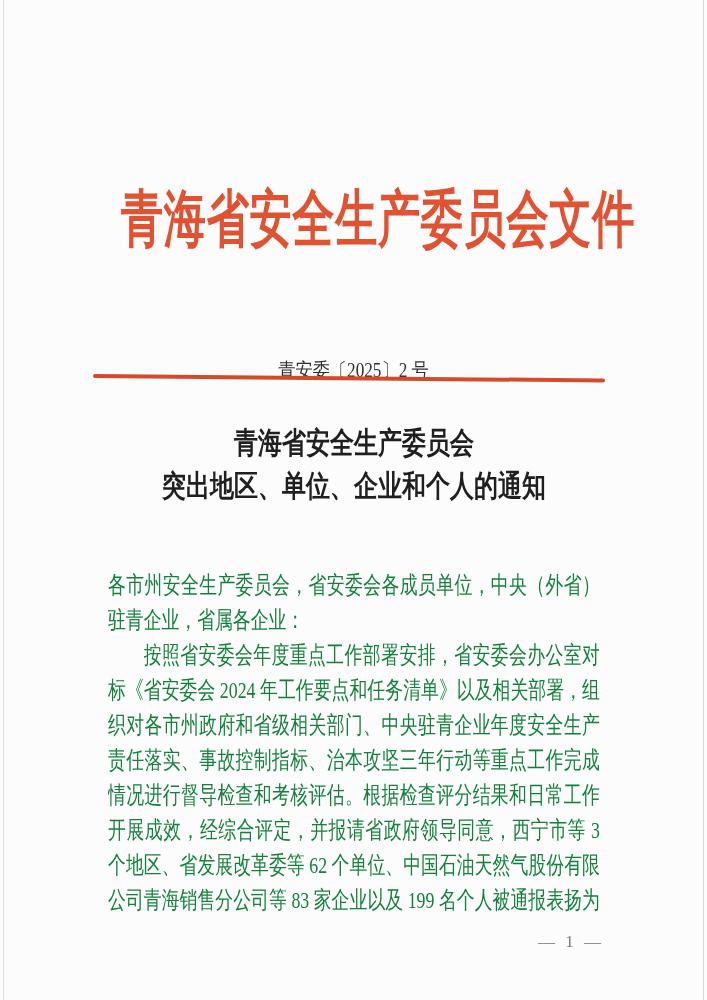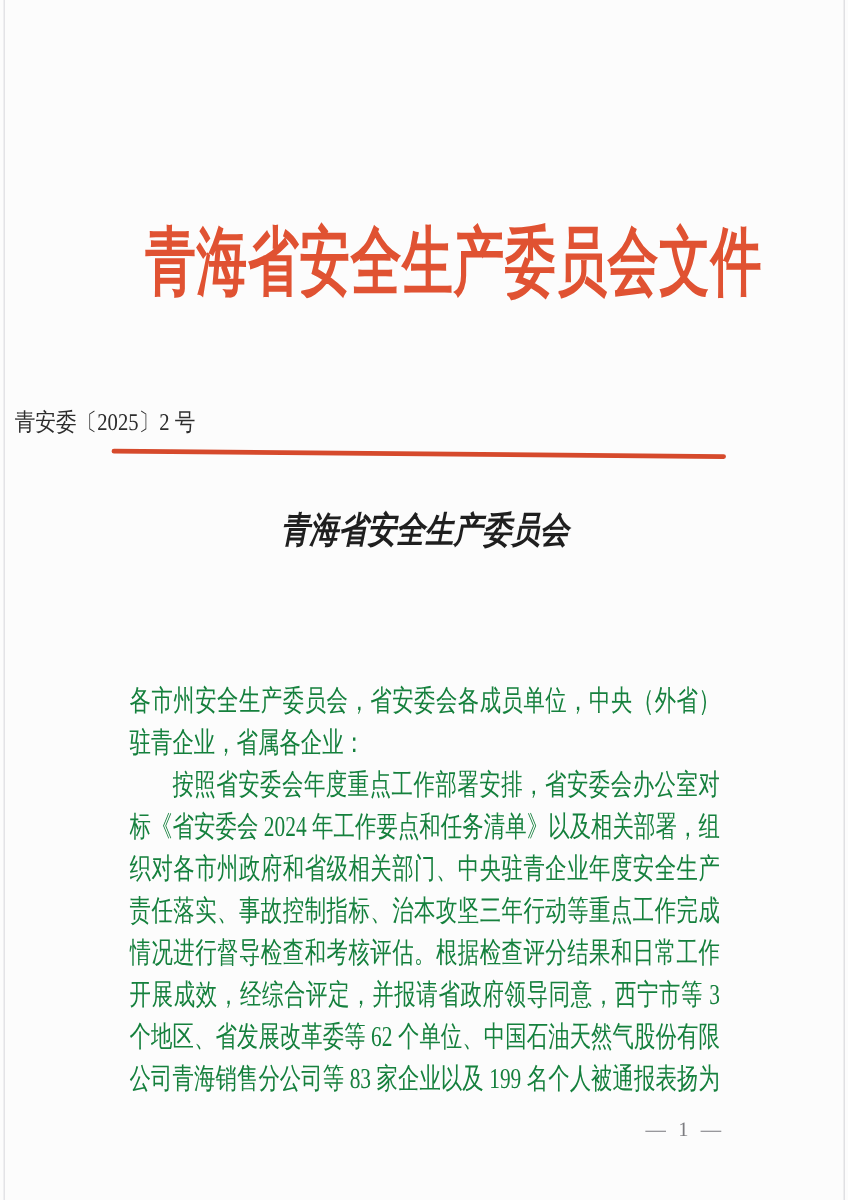--- a/index.html
+++ b/index.html
@@ -43,23 +43,24 @@
     font-weight: bold;
     color: #e05232;
     letter-spacing: 1px;
     transform: scaleX(0.68);
     transform-origin: center top;
     line-height: 1.05;
   }
   
   .doc-number {
     position: absolute;
-    top: 338px;
+    top: 357px;
     left: 0;
     width: 100%;
+    text-align: center;
     white-space: nowrap;
     text-decoration: underline;
   }
   .doc-number .squeeze {
     display: inline-block;
     font-size: 20px;
     color: #2d2d2d;
     transform: scaleX(0.86);
     transform-origin: center top;
   }
@@ -77,21 +78,20 @@
   }
   
   .doc-title {
     position: absolute;
     top: 424px;
     left: 0;
     width: 100%;
     text-align: center;
     color: #1f1f1f;
     font-weight: bold;
-    font-style: italic;
   }
   .doc-title .t-line {
     line-height: 38px;
     white-space: nowrap;
   }
   .doc-title .t-line > span {
     display: inline-block;
     font-size: 30px;
     transform: scaleX(0.8);
     transform-origin: center center;
@@ -148,20 +148,23 @@
   <div class="doc-number">
     <span class="squeeze">青安委〔2025〕2 号</span>
   </div>
 
   <div class="red-divider"></div>
 
   <div class="doc-title">
     <div class="t-line">
       <span>青海省安全生产委员会</span>
     </div>
+    <div class="t-line">
+      <span>突出地区、单位、企业和个人的通知</span>
+    </div>
   </div>
 
   <div class="doc-body">
     <div class="b-line just">各市州安全生产委员会，省安委会各成员单位，中央（外省）</div>
     <div class="b-line">驻青企业，省属各企业：</div>
     <div class="b-line just ind">按照省安委会年度重点工作部署安排，省安委会办公室对</div>
     <div class="b-line just">标《省安委会 2024 年工作要点和任务清单》以及相关部署，组</div>
     <div class="b-line just">织对各市州政府和省级相关部门、中央驻青企业年度安全生产</div>
     <div class="b-line just">责任落实、事故控制指标、治本攻坚三年行动等重点工作完成</div>
     <div class="b-line just">情况进行督导检查和考核评估。根据检查评分结果和日常工作</div>

